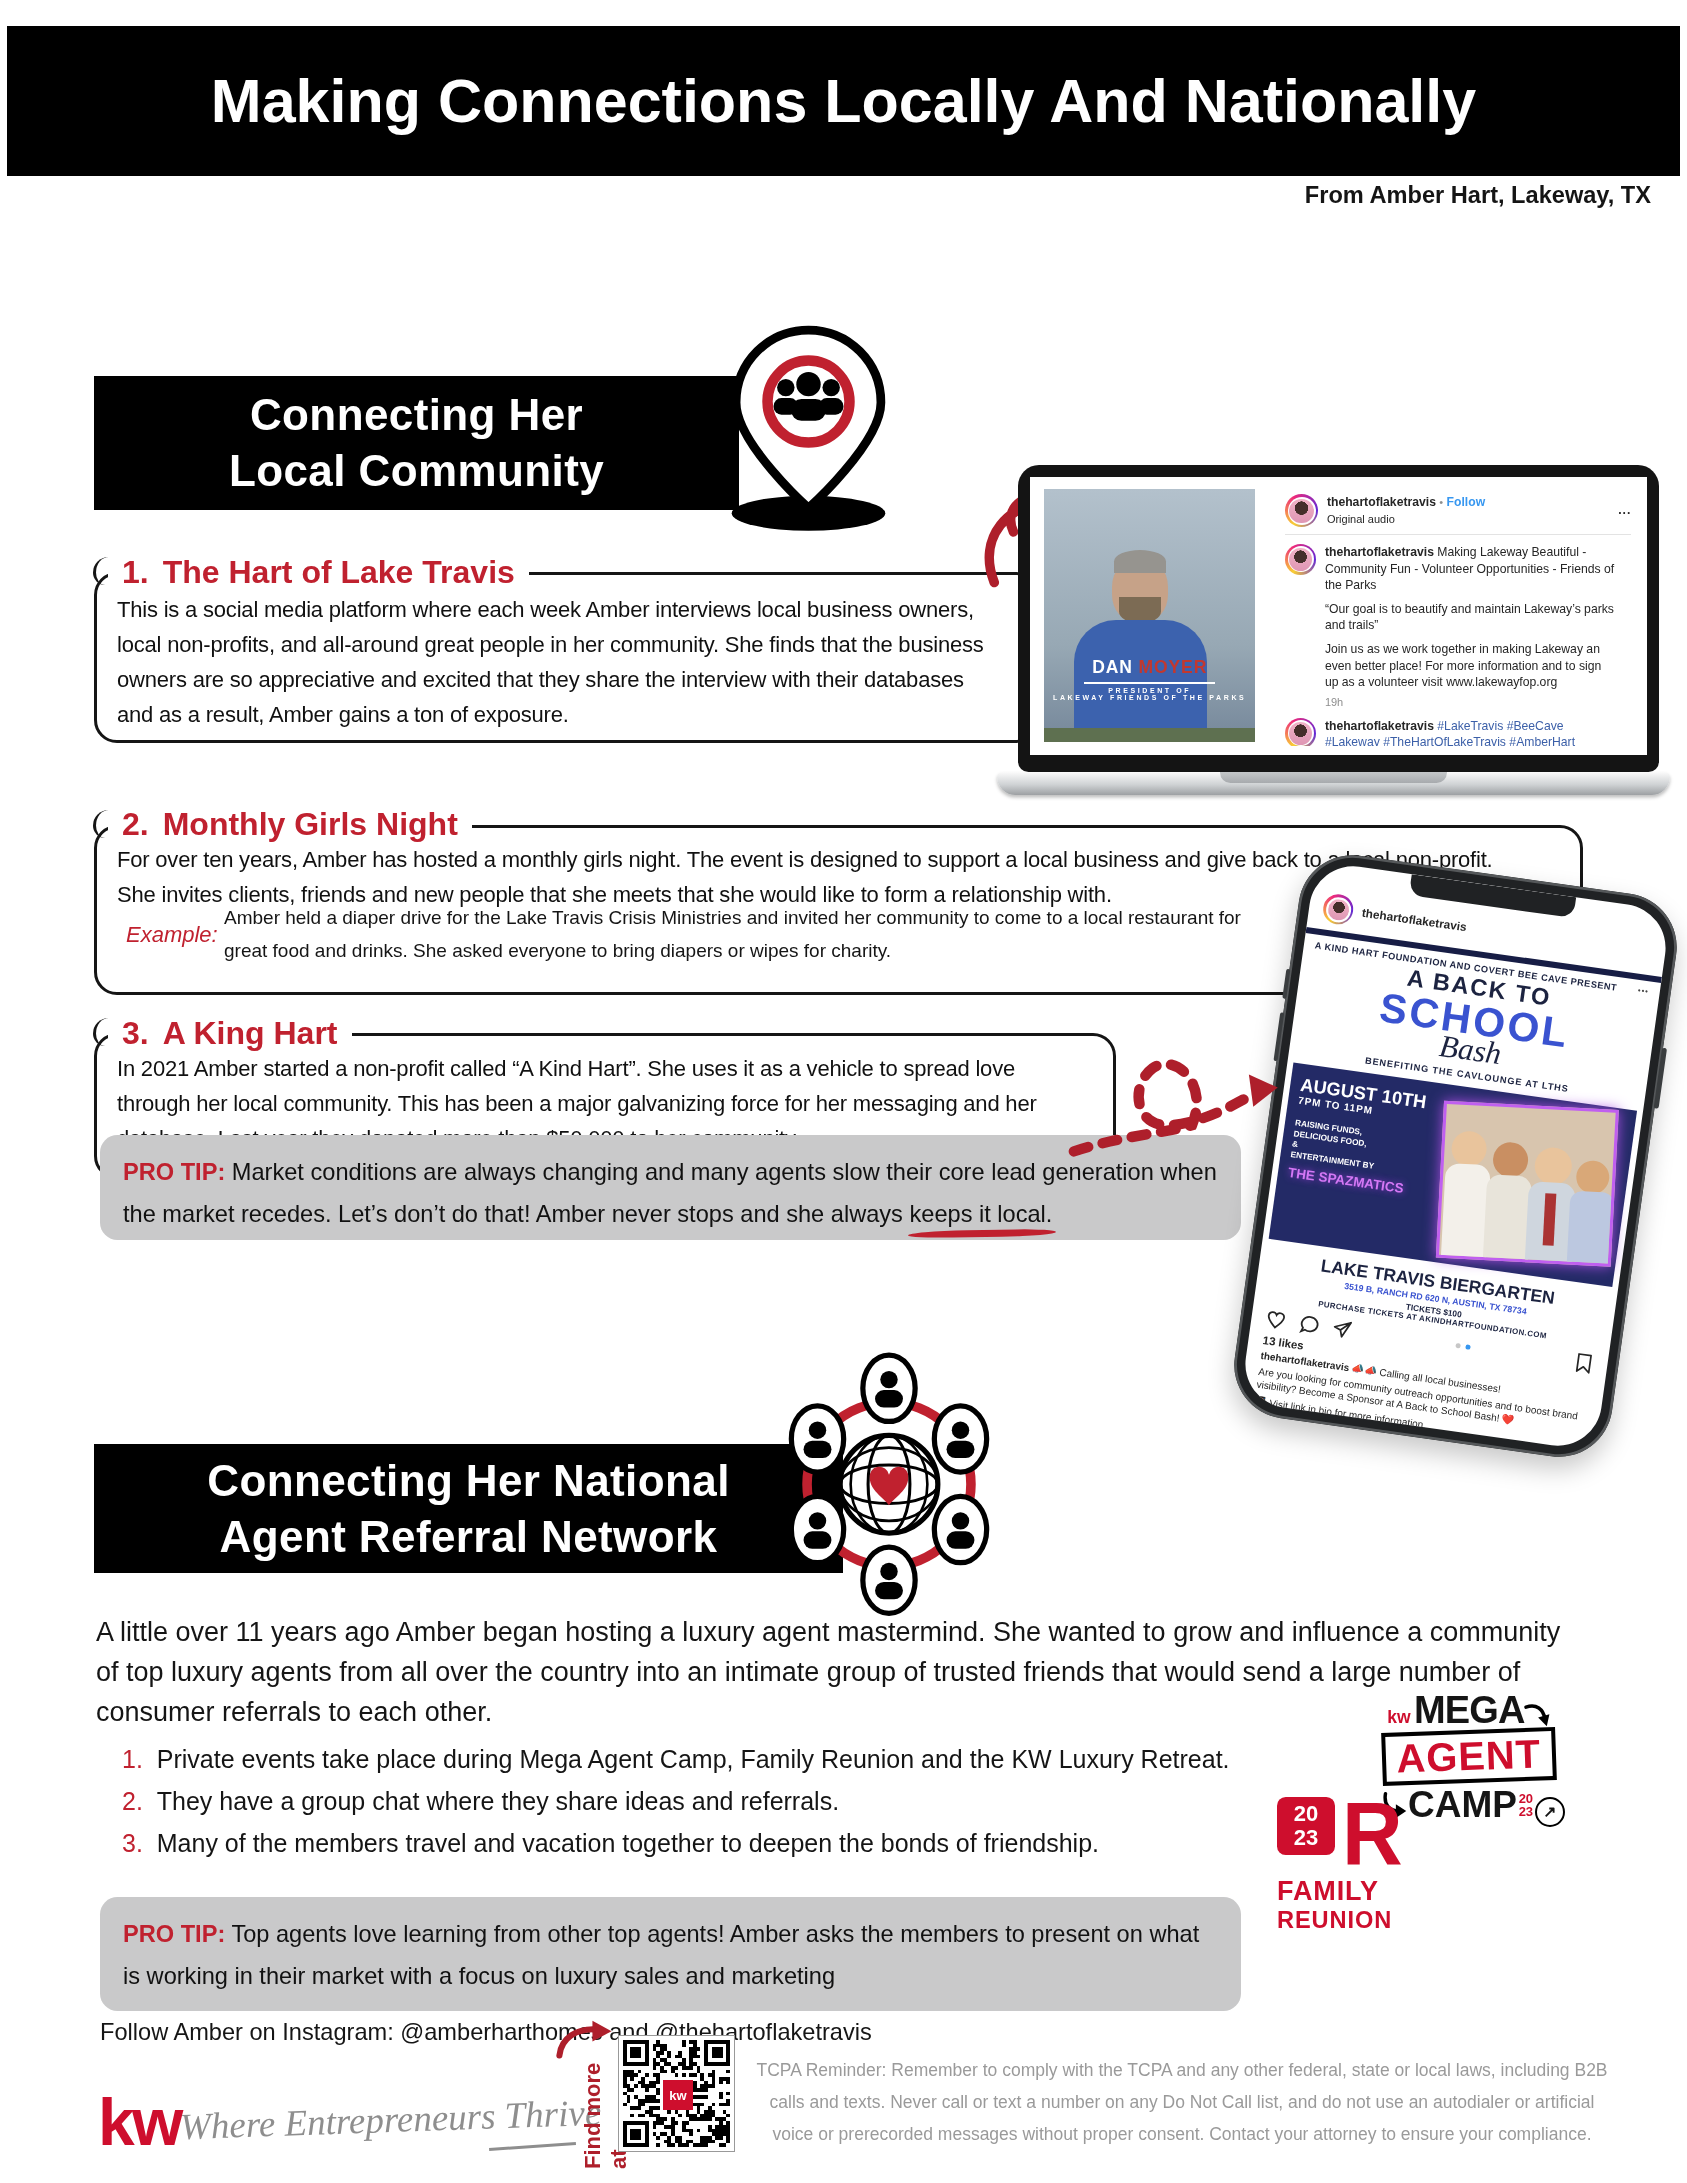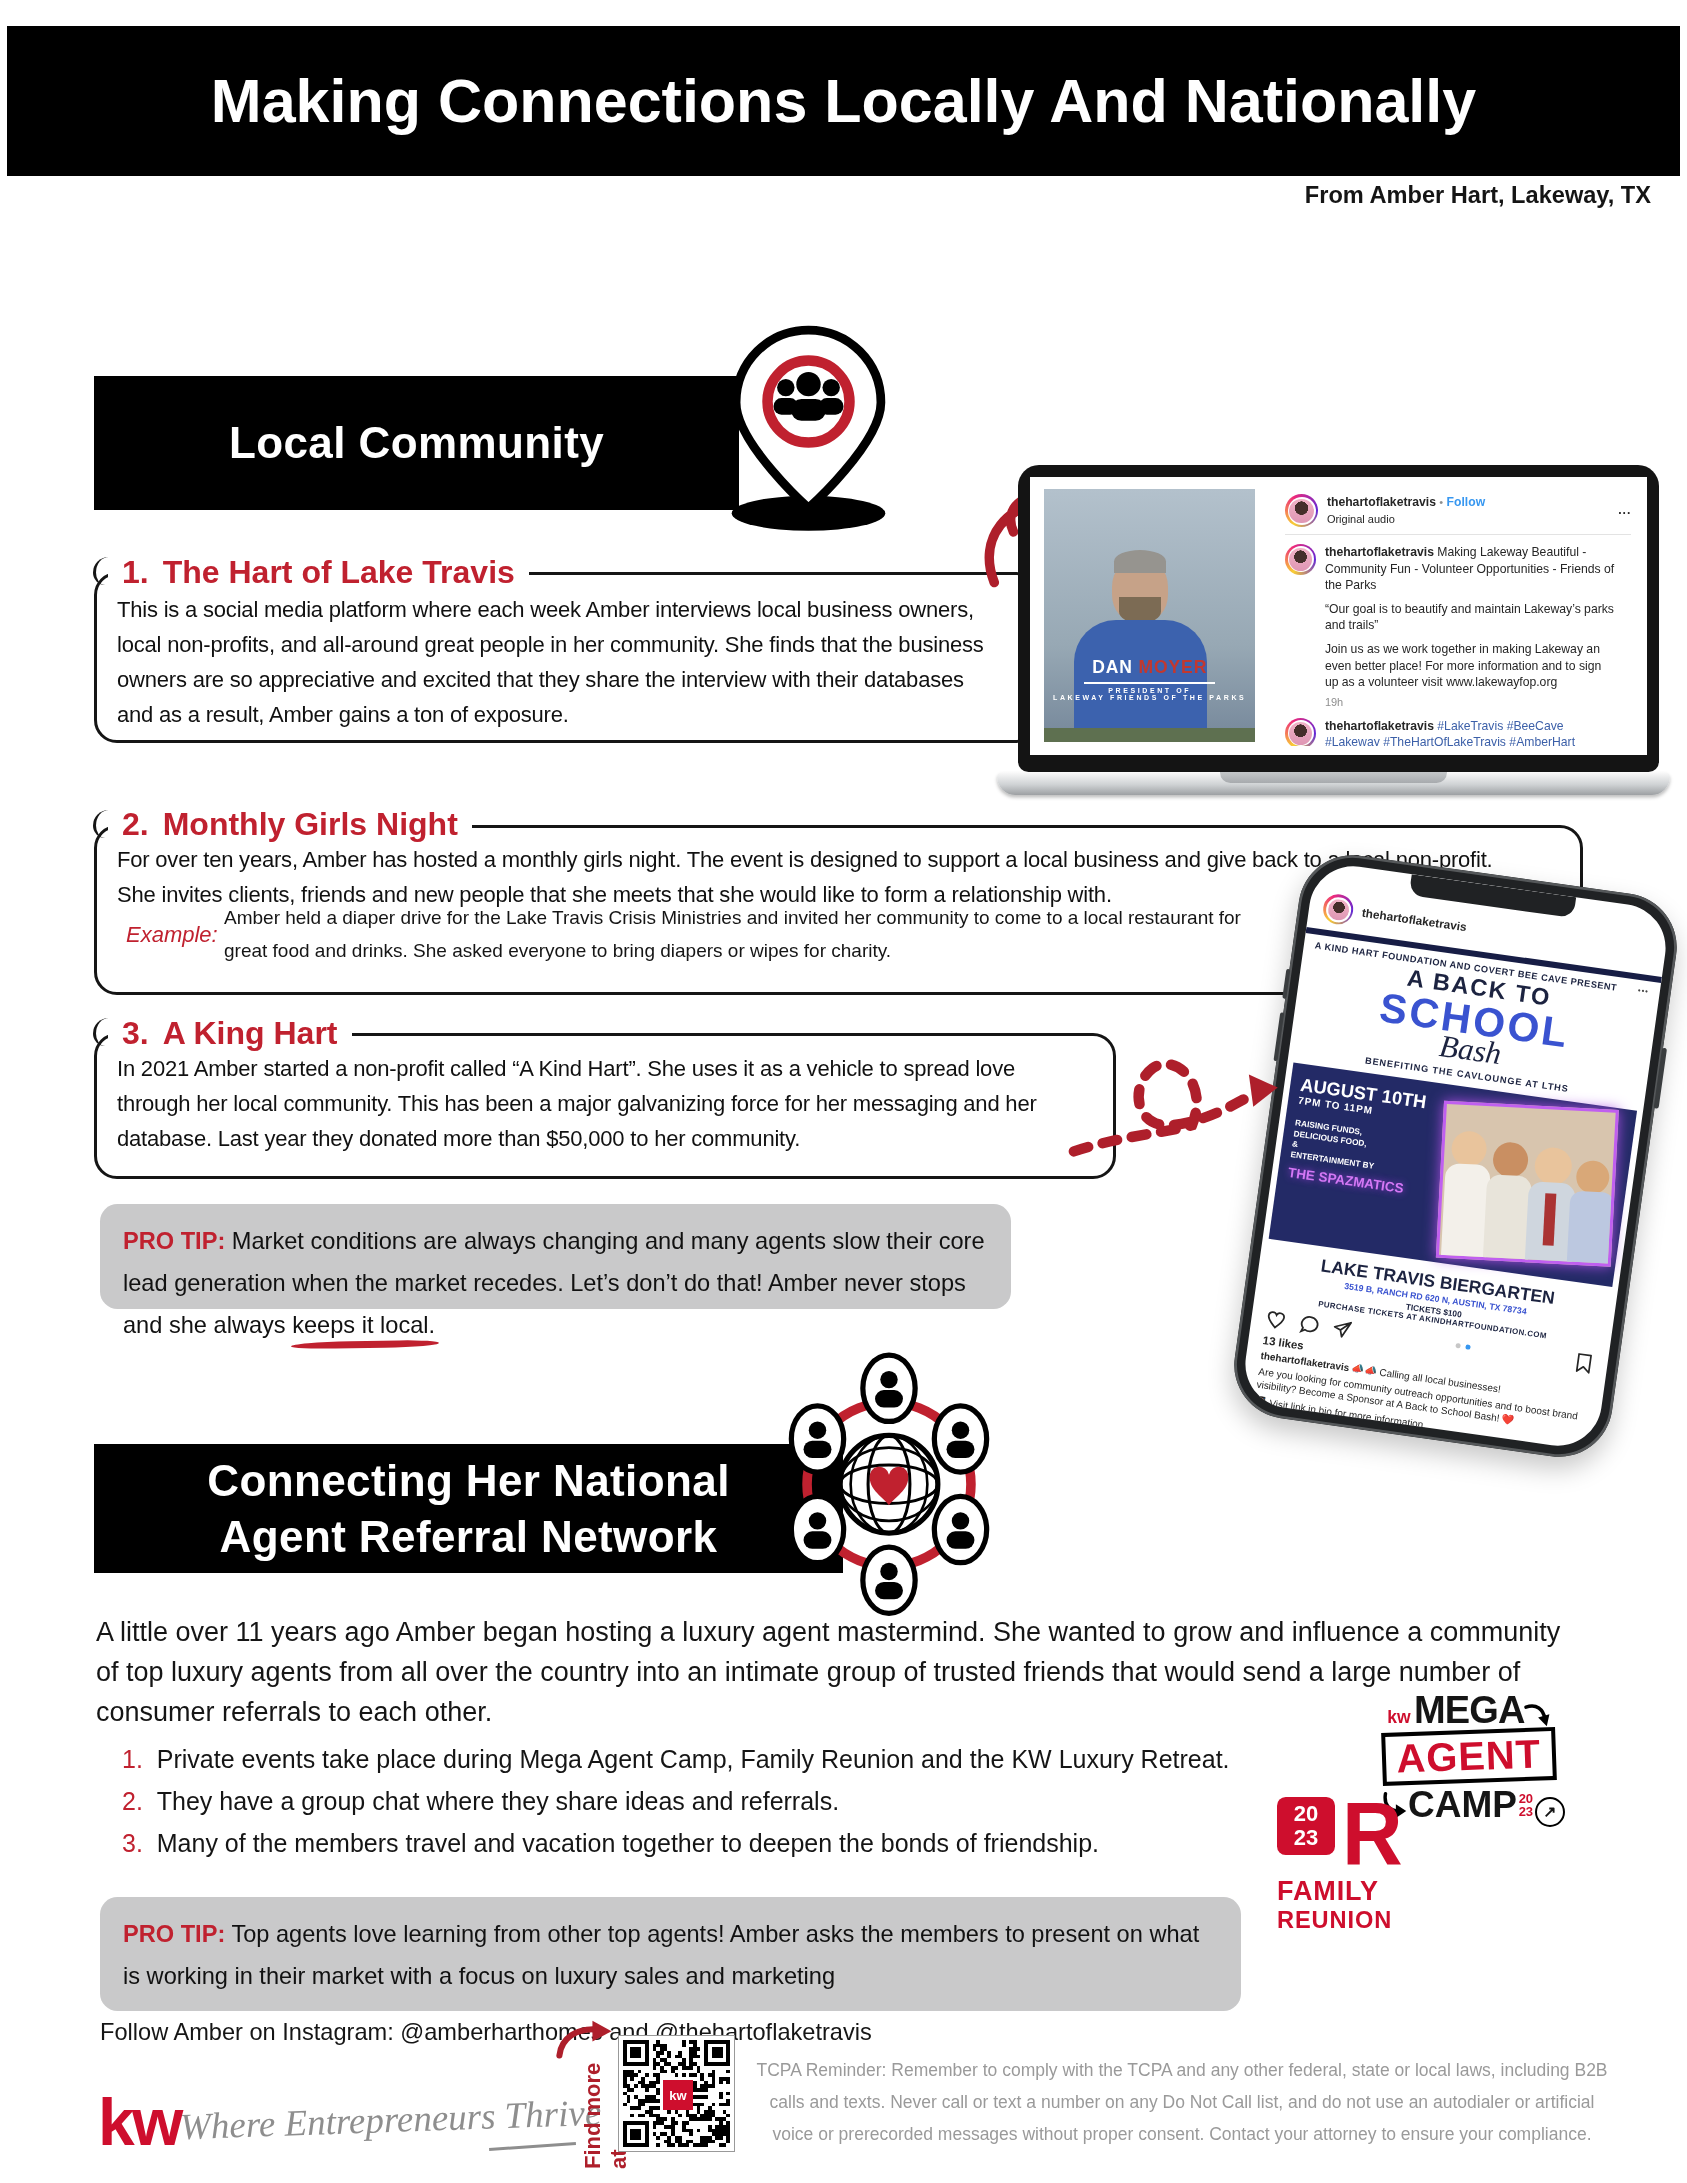--- a/index.html
+++ b/index.html
@@ -56,20 +56,21 @@
 </head>
 <body>
 
 <div class="page">
 
   <div class="abs hdr" style="left:7px;top:26px;width:1673px;height:150px;font-size:61px;line-height:150px">Making Connections Locally And Nationally</div>
   <div class="abs" style="left:0;top:182px;width:1651px;text-align:right;font-size:23.6px;font-weight:bold">From Amber Hart, Lakeway, TX</div>
 
 
   <div class="abs banner" style="left:94px;top:376px;width:645px;height:134px">
+    <div>Connecting Her</div>
     <div>Local Community</div>
   </div>
 
   <svg class="abs" style="left:723px;top:323px" width="171" height="213" viewBox="0 0 196 244">
     <ellipse cx="98" cy="218" rx="88" ry="20" fill="#000"></ellipse>
     <path d="M98 8 C52 8 15 45 15 91 C15 138 98 212 98 212 C98 212 181 138 181 91 C181 45 144 8 98 8 Z" fill="#fff" stroke="#000" stroke-width="10"></path>
     <circle cx="98" cy="90" r="47" fill="#fff" stroke="#c0212f" stroke-width="12"></circle>
     <circle cx="72" cy="74" r="10" fill="#000"></circle>
       <rect x="58" y="86" width="28" height="19" rx="9" fill="#000"></rect>
     <circle cx="124" cy="74" r="10" fill="#000"></circle>
@@ -164,21 +165,21 @@
   <div class="abs secbox" style="left:94px;top:1033px;width:1022px;height:146px;border-radius:23px"></div>
   <div class="abs hook" style="left:93px;top:1018px"></div>
   <div class="abs sectitle" style="left:108px;top:1015px"><span class="num">3.</span><span>A King Hart</span></div>
   <div class="abs body-text" style="left:117px;top:1051px;width:943px">In 2021 Amber started a non-profit called “A Kind Hart”. She uses it as a vehicle to spread love through her local community. This has been a major galvanizing force for her messaging and her database. Last year they donated more than $50,000 to her community.</div>
 
   <svg class="abs" style="left:1052px;top:1035px;z-index:6" width="245" height="140" viewBox="0 0 280 160">
     <path d="M25 133 C80 115 130 112 160 103 C180 55 140 20 115 38 C88 58 95 108 138 103 C172 99 200 84 222 72" fill="none" stroke="#ae1f2b" stroke-width="12" stroke-linecap="round" stroke-dasharray="17 17"></path>
     <path d="M225 45 L258 60 L230 82 Z" fill="#ae1f2b"></path>
   </svg>
 
-  <div class="abs protip" style="left:100px;top:1204px;width:911px;height:105px"><span class="label">PRO TIP:</span><span> Market conditions are always changing and many agents slow their core lead generation when the market recedes. Let’s don’t do that! Amber never stops and she always </span><span class="red-underline">keeps it local.</span></div>
+  <div class="abs protip" style="left:100px;top:1135px;width:1141px;height:105px"><span class="label">PRO TIP:</span><span> Market conditions are always changing and many agents slow their core lead generation when the market recedes. Let’s don’t do that! Amber never stops and she always </span><span class="red-underline">keeps it local.</span></div>
 
   <div class="abs" style="left:1265px;top:872px;width:381px;height:568px;transform:rotate(8deg);z-index:5">
     <div class="phone-frame" style="width:100%;height:100%">
       <div class="sidebtn" style="left:-3.5px;top:122px;width:4.4px;height:30px"></div>
       <div class="sidebtn" style="left:-3.5px;top:166px;width:4.4px;height:49px"></div>
       <div class="sidebtn" style="right:-3.5px;top:148px;width:4.4px;height:61px"></div>
       <div class="phone-screen">
         <div class="notch"></div>
         <div style="display:flex;align-items:center;gap:8.7px;padding:0 14px;margin-top:30px">
           <div class="ig-ring" style="width:30px;height:30px">

